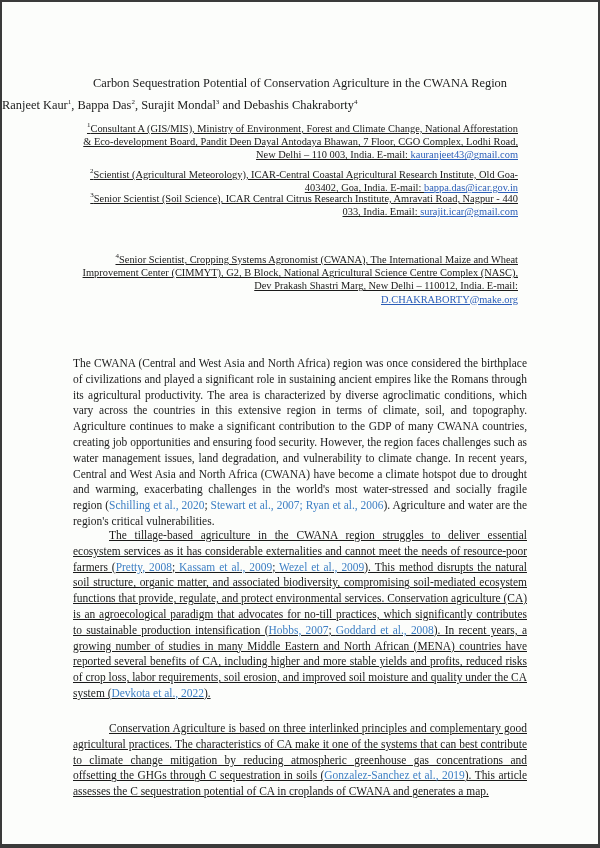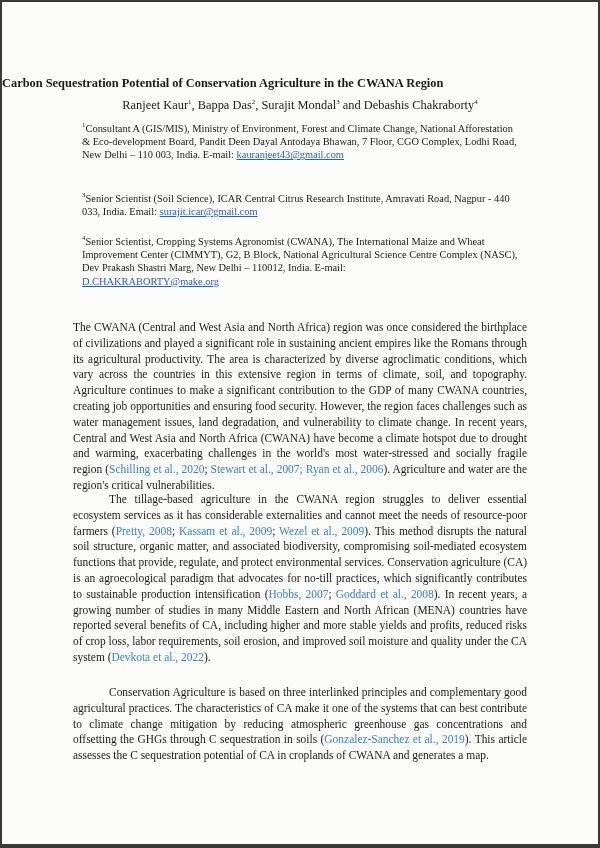--- a/index.html
+++ b/index.html
@@ -12,65 +12,70 @@
   .page {
     position: absolute;
     left: 2px; top: 2px;
     width: 596px; height: 842px;
     background: #fcfdfb;
     font-family: "Liberation Serif", serif;
     color: #1a1a1a;
   }
   .title {
     position: absolute; left: 0; right: 0; top: 74px;
-    font-weight: bold;
+    text-align: center;
+    font-weight: normal;
     font-size: 12.4px;
   }
   .authors {
     position: absolute; left: 0; right: 0; top: 96px;
-    text-align: center;
     font-size: 12.4px;
   }
   .authors sup, .aff sup { font-size: 7px; vertical-align: 5px; line-height: 0; }
   .aff {
     position: absolute; left: 80px; width: 436px;
-    text-align: left;
+    text-align: right;
     font-size: 10.4px;
     line-height: 13.2px;
+    text-decoration: underline;
   }
   .aff1 { top: 120px; }
   .aff2 { top: 166px; }
   .aff3 { top: 190px; }
-  .aff4 { top: 233px; }
+  .aff4 { top: 251px; }
   a.email { color: #2a5db8; text-decoration: underline; }
   .body {
     position: absolute; left: 71px; width: 454px;
     font-size: 11.45px;
     line-height: 15.8px;
     text-align: justify;
+    margin-top: 36px;
   }
   .p1 { top: 318px; }
   .p2 { top: 490px; }
   .p3 { top: 683px; }
-  .indent { text-indent: 36px; }
+  .indent { text-indent: 36px; text-decoration: underline; }
   .cite { color: #3d7fc4; }
   p { margin: 0; }
 </style>
 </head>
 <body>
 
 <div class="page">
   <div class="title">Carbon Sequestration Potential of Conservation Agriculture in the CWANA Region</div>
 
   <div class="authors">
     <span><span>Ranjeet Kaur</span><sup>1</sup><span>, </span></span><span><span>Bappa Das</span><sup>2</sup><span>, </span></span><span><span>Surajit Mondal</span><sup>3</sup><span> and </span></span><span><span>Debashis Chakraborty</span><sup>4</sup></span>
   </div>
 
   <div class="aff aff1">
     <sup>1</sup><span>Consultant  A (GIS/MIS), Ministry of Environment, Forest and Climate Change, National Afforestation &amp; Eco-development Board, Pandit Deen Dayal Antodaya Bhawan, 7 Floor, CGO Complex, Lodhi Road, New Delhi – 110 003, India. E-mail: </span><a class="email">kauranjeet43@gmail.com</a>
+  </div>
+  <div class="aff aff2">
+    <sup>2</sup><span>Scientist (Agricultural Meteorology), ICAR-Central Coastal Agricultural Research Institute, Old Goa-403402, Goa, India. E-mail: </span><a class="email">bappa.das@icar.gov.in</a>
   </div>
   <div class="aff aff3">
     <sup>3</sup><span>Senior Scientist (Soil Science), ICAR Central Citrus Research Institute, Amravati Road, Nagpur - 440 033, India. Email: </span><a class="email">surajit.icar@gmail.com</a>
   </div>
   <div class="aff aff4">
     <sup>4</sup><span>Senior Scientist, Cropping Systems Agronomist (CWANA), The International Maize and Wheat Improvement Center (CIMMYT), G2, B Block, National Agricultural Science Centre Complex (NASC), Dev Prakash Shastri Marg, New Delhi – 110012, India. E-mail: </span><br><a class="email">D.CHAKRABORTY@make.org</a>
   </div>
 
   <div class="body p1">
     <p><span>The CWANA (Central and West Asia and North Africa) region was once considered the birthplace of civilizations and played a significant role in sustaining ancient empires like the Romans through its agricultural productivity. The area is characterized by diverse agroclimatic conditions, which vary across the countries in this extensive region in terms of climate, soil, and topography. Agriculture continues to make a significant contribution to the GDP of many CWANA countries, creating job opportunities and ensuring food security. However, the region faces challenges such as water management issues, land degradation, and vulnerability to climate change. In recent years, Central and West Asia and North Africa (CWANA) have become a climate hotspot due to drought and warming, exacerbating challenges in the world's most water-stressed and socially fragile region (</span><span class="cite">Schilling et al., 2020</span><span>; </span><span class="cite">Stewart et al., 2007; Ryan et al., 2006</span><span>). Agriculture and water are the region's critical vulnerabilities.</span></p>

